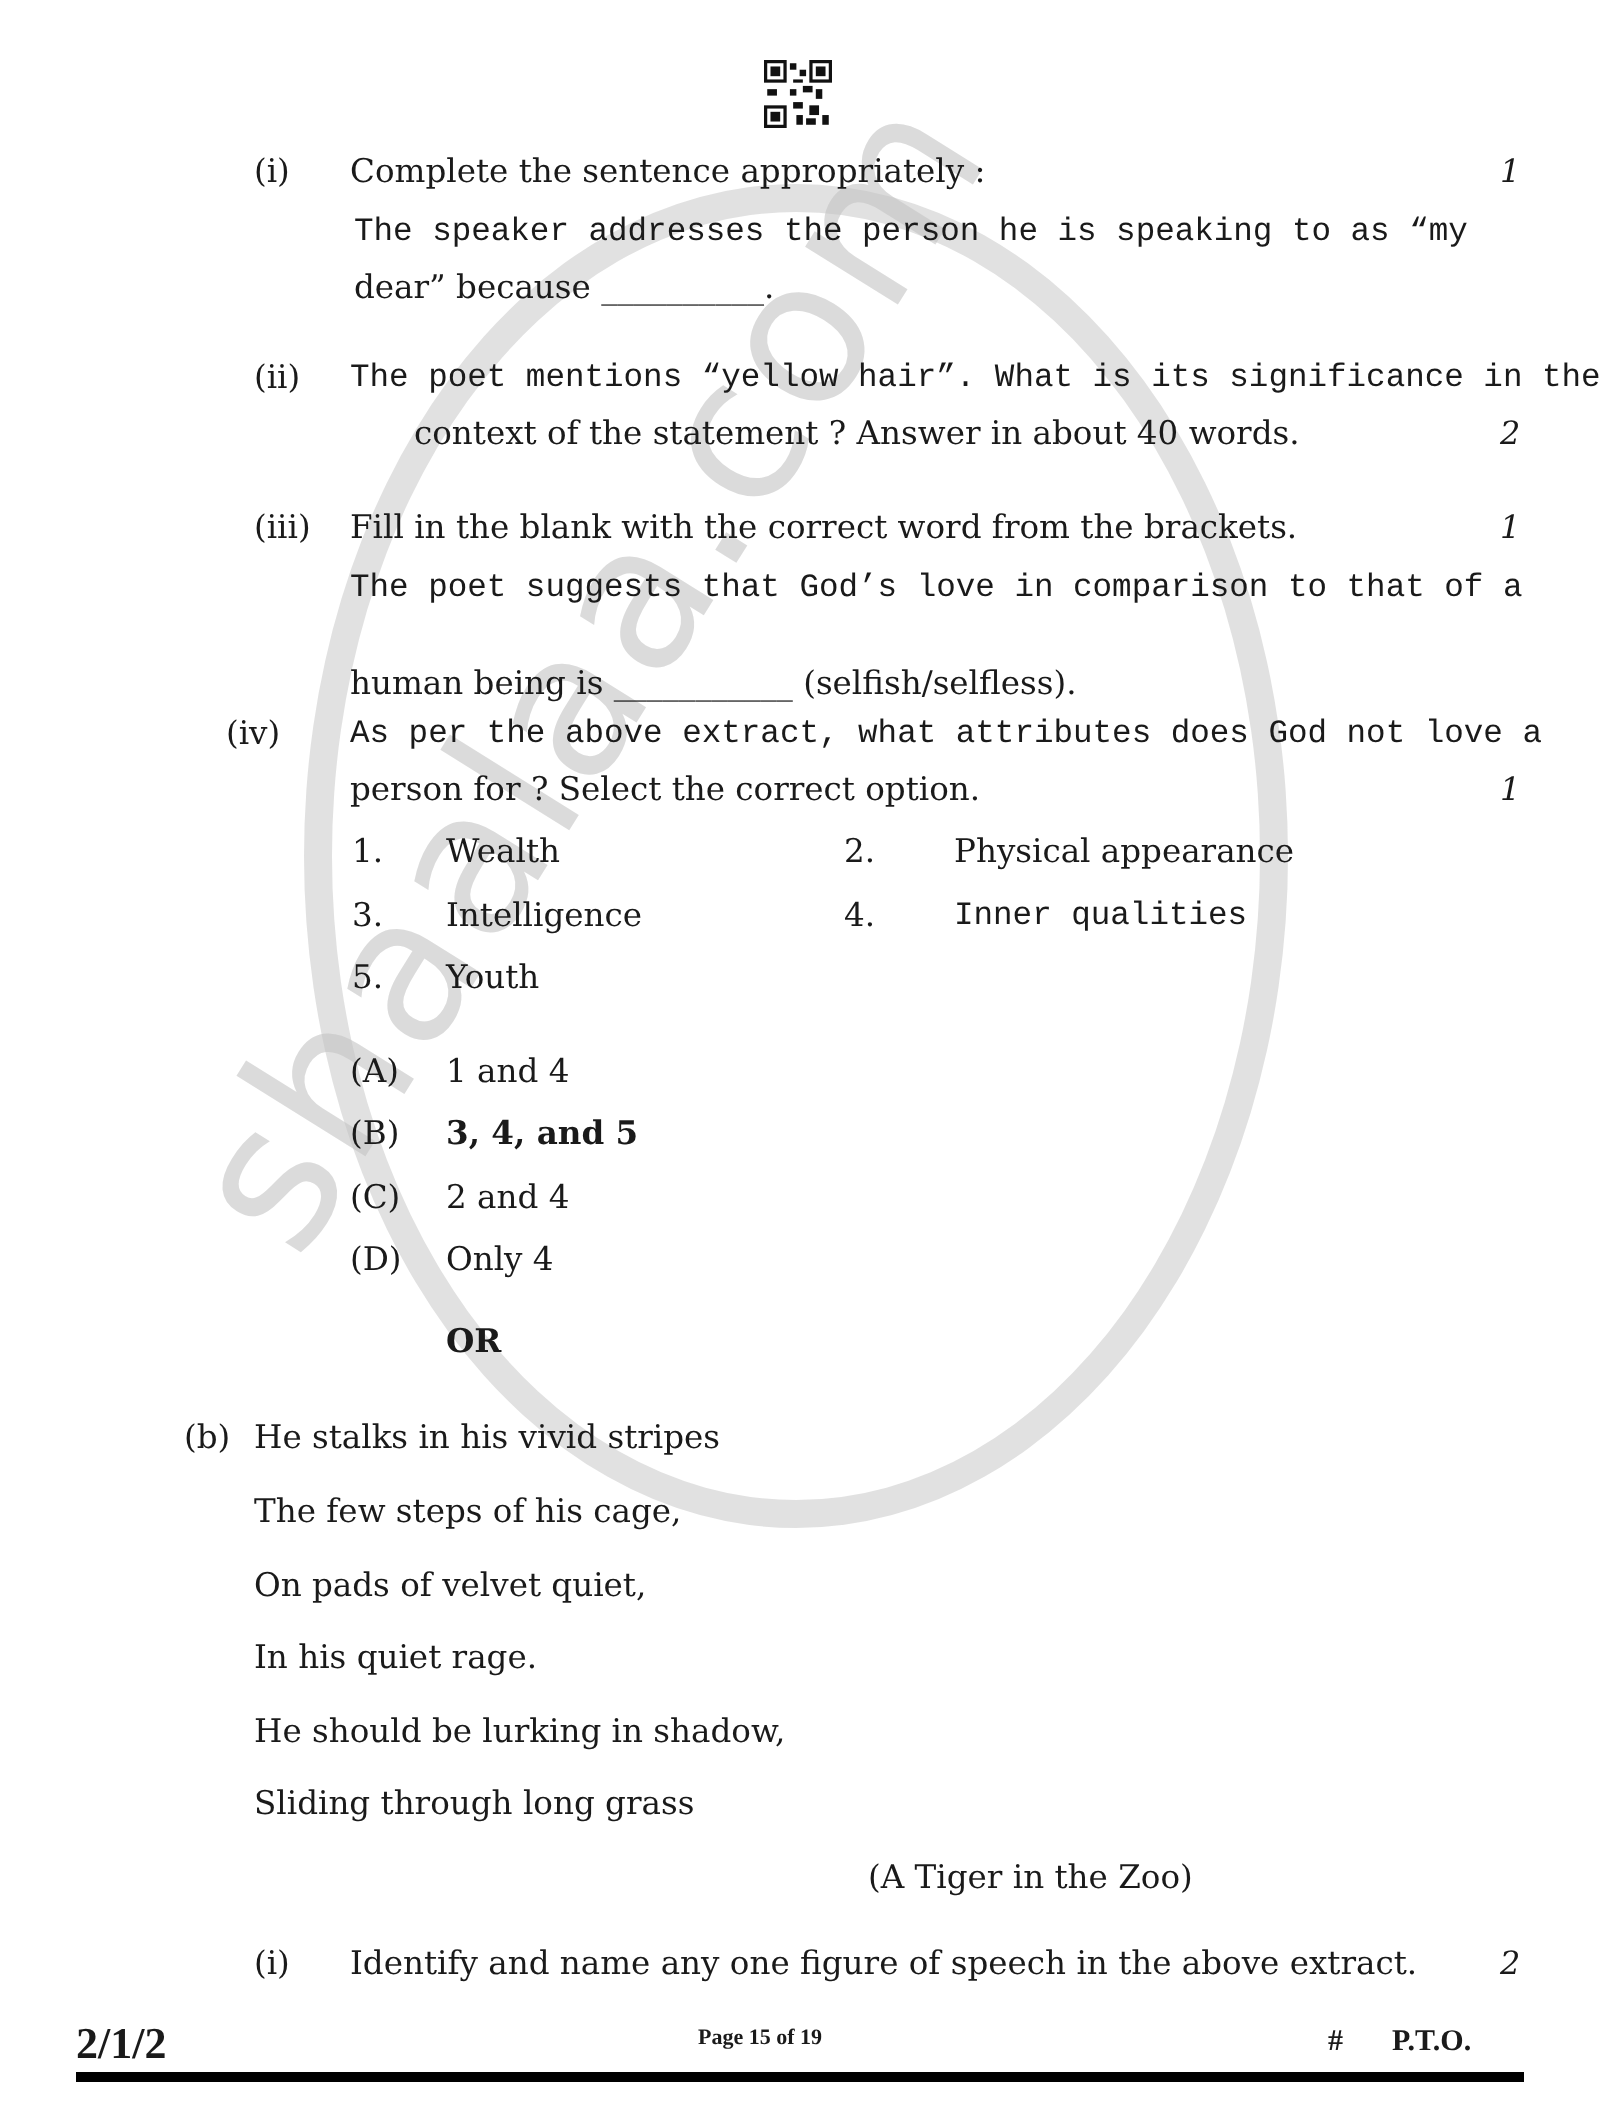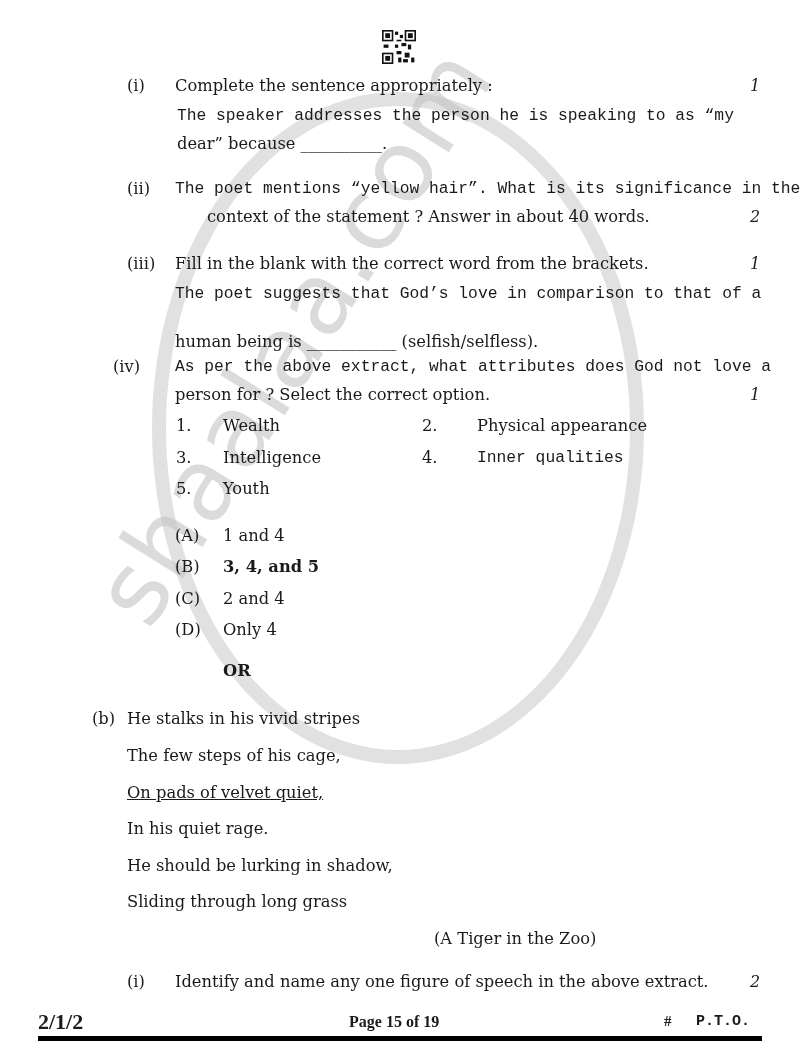--- a/index.html
+++ b/index.html
@@ -18,23 +18,23 @@
     position: absolute; left: 152px; top: 92px; width: 492px; height: 672px;
     border: 14px solid rgba(200,200,200,0.55); border-radius: 50%; box-sizing: border-box;
     pointer-events: none;
   }
   .watermark-text {
     position: absolute; left: 120px; top: 555px; font-family: "DejaVu Sans", sans-serif;
     font-size: 100px; color: rgba(195,195,195,0.6); transform: rotate(-58deg);
     transform-origin: left center; letter-spacing: 2px; pointer-events: none; white-space: nowrap;
   }
   .footer-left { position: absolute; left: 38px; top: 1009px; font-family: "Liberation Serif", serif; font-weight: bold; font-size: 22px; }
-  .footer-center { position: absolute; left: 349px; top: 1013px; font-family: "Liberation Serif", serif; font-weight: bold; font-size: 16px; }
+  .footer-center { position: absolute; left: 349px; top: 1013px; font-family: "Liberation Serif", serif; font-weight: bold; font-size: 11px; }
   .footer-hash { position: absolute; left: 664px; top: 1013px; font-family: "Liberation Serif", serif; font-weight: bold; font-size: 15px; }
-  .footer-pto { position: absolute; left: 696px; top: 1013px; font-family: Liberation Mono, monospace; font-weight: bold; font-size: 15px; }
+  .footer-pto { position: absolute; left: 696px; top: 1013px; font-family: Liberation Serif, serif; font-weight: bold; font-size: 15px; }
   .footer-rule { position: absolute; left: 38px; top: 1036px; width: 724px; height: 5px; background: #000; }
 </style>
 </head>
 <body>
 
 <div class="page">
 
   <svg class="qr" viewBox="0 0 21 21">
     <rect width="21" height="21" fill="#fff"></rect>
     <rect x="0" y="0" width="7" height="7" fill="#111"></rect>
@@ -116,21 +116,21 @@
       <span class="abs txt" style="left:223px;top:620px;">Only 4</span>
     </div>
   </div>
 
   <span class="abs txt bold" style="left:223px;top:661px;">OR</span>
 
   <div>
     <span class="abs txt" style="left:92px;top:709px;">(b)</span>
     <span class="abs txt" style="left:127px;top:709px;">He stalks in his vivid stripes</span>
     <span class="abs txt" style="left:127px;top:746px;">The few steps of his cage,</span>
-    <span class="abs txt" style="left:127px;top:783px;text-decoration:underline;">On pads of velvet quiet,</span>
+    <span class="abs txt" style="left:127px;top:783px;">On pads of velvet quiet,</span>
     <span class="abs txt" style="left:127px;top:819px;">In his quiet rage.</span>
     <span class="abs txt" style="left:127px;top:856px;">He should be lurking in shadow,</span>
     <span class="abs txt" style="left:127px;top:892px;">Sliding through long grass</span>
     <span class="abs txt" style="left:434px;top:929px;">(A Tiger in the Zoo)</span>
 
     <span class="abs txt" style="left:127px;top:972px;">(i)</span>
     <span class="abs txt" style="left:175px;top:972px;">Identify and name any one figure of speech in the above extract.</span>
     <span class="marks" style="top:972px;">2</span>
   </div>
 

